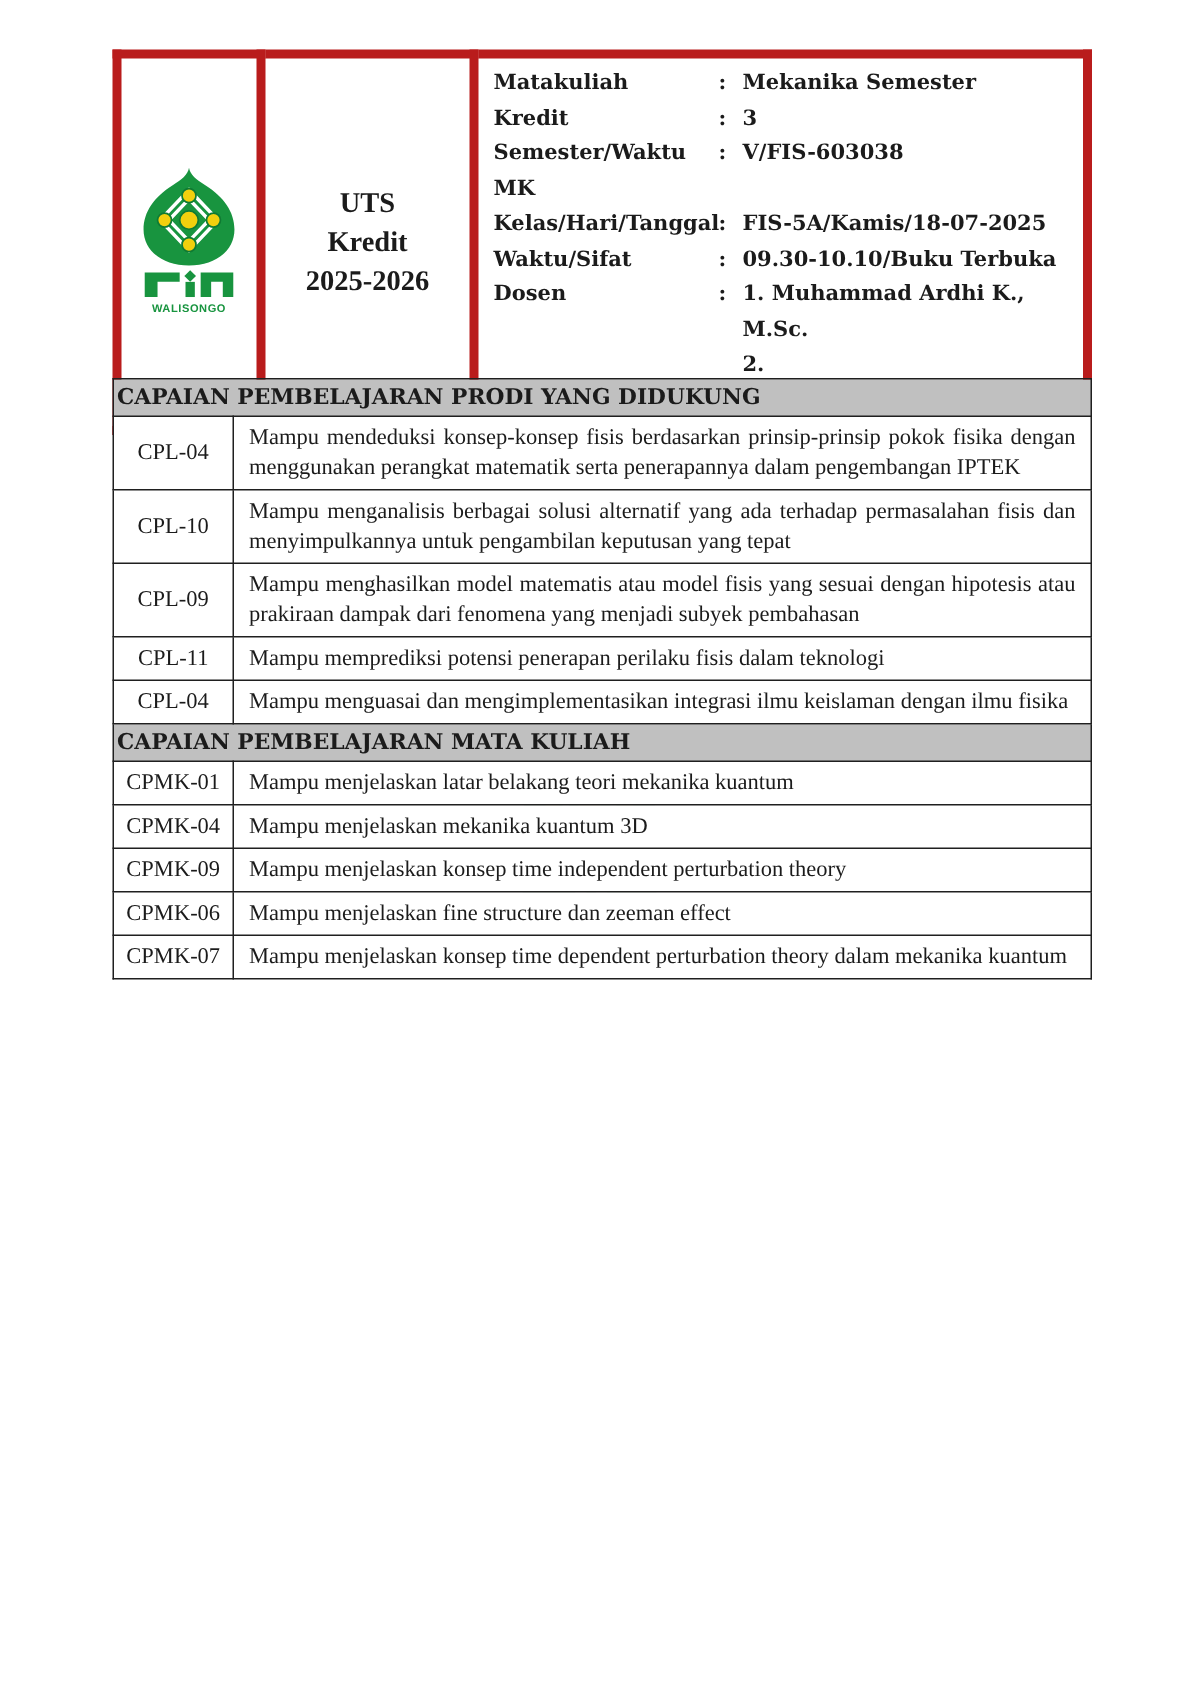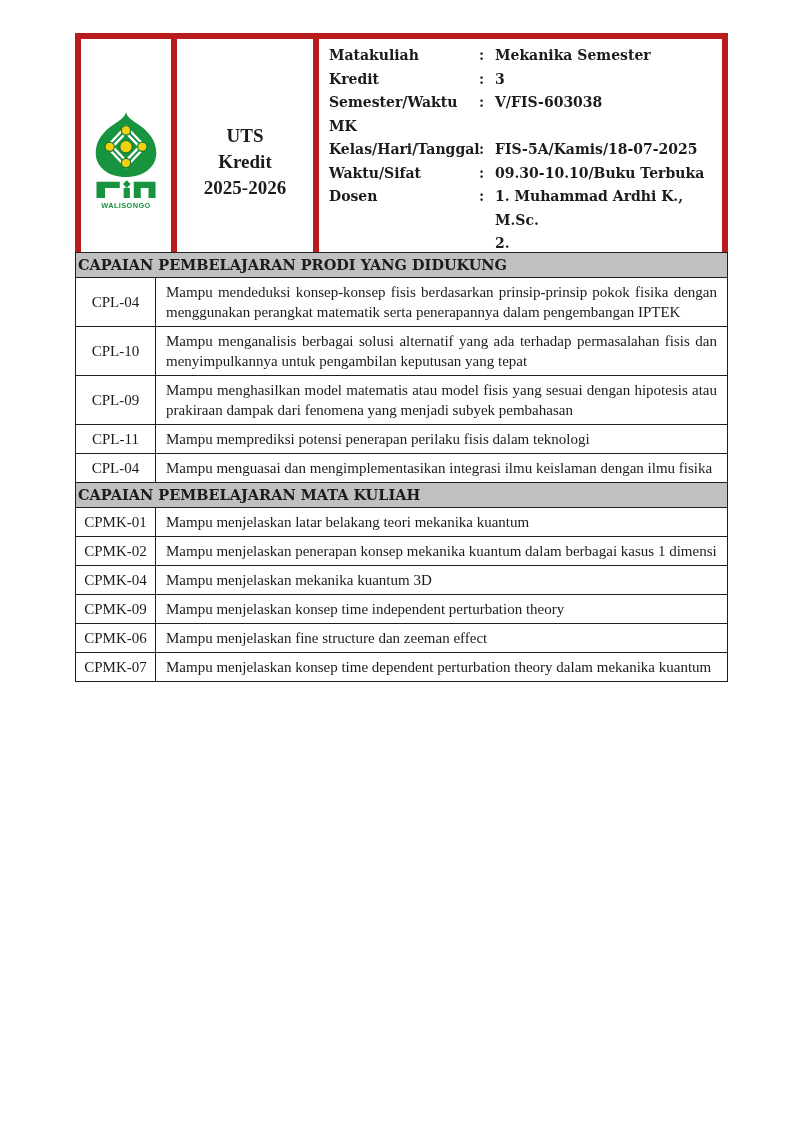--- a/index.html
+++ b/index.html
@@ -208,24 +208,20 @@
     </tr>
 
     <tr>
       <td class="section-header-cell" colspan="2">CAPAIAN PEMBELAJARAN MATA KULIAH</td>
     </tr>
     <tr>
       <td class="code-cell">CPMK-01</td>
       <td class="text-cell">Mampu menjelaskan latar belakang teori mekanika kuantum</td>
     </tr>
     <tr>
-      <td class="code-cell">CPMK-02</td>
-      <td class="text-cell">Mampu menjelaskan penerapan konsep mekanika kuantum dalam berbagai kasus 1 dimensi</td>
-    </tr>
-    <tr>
       <td class="code-cell">CPMK-04</td>
       <td class="text-cell">Mampu menjelaskan mekanika kuantum 3D</td>
     </tr>
     <tr>
       <td class="code-cell">CPMK-09</td>
       <td class="text-cell">Mampu menjelaskan konsep time independent perturbation theory</td>
     </tr>
     <tr>
       <td class="code-cell">CPMK-06</td>
       <td class="text-cell">Mampu menjelaskan fine structure dan zeeman effect</td>

